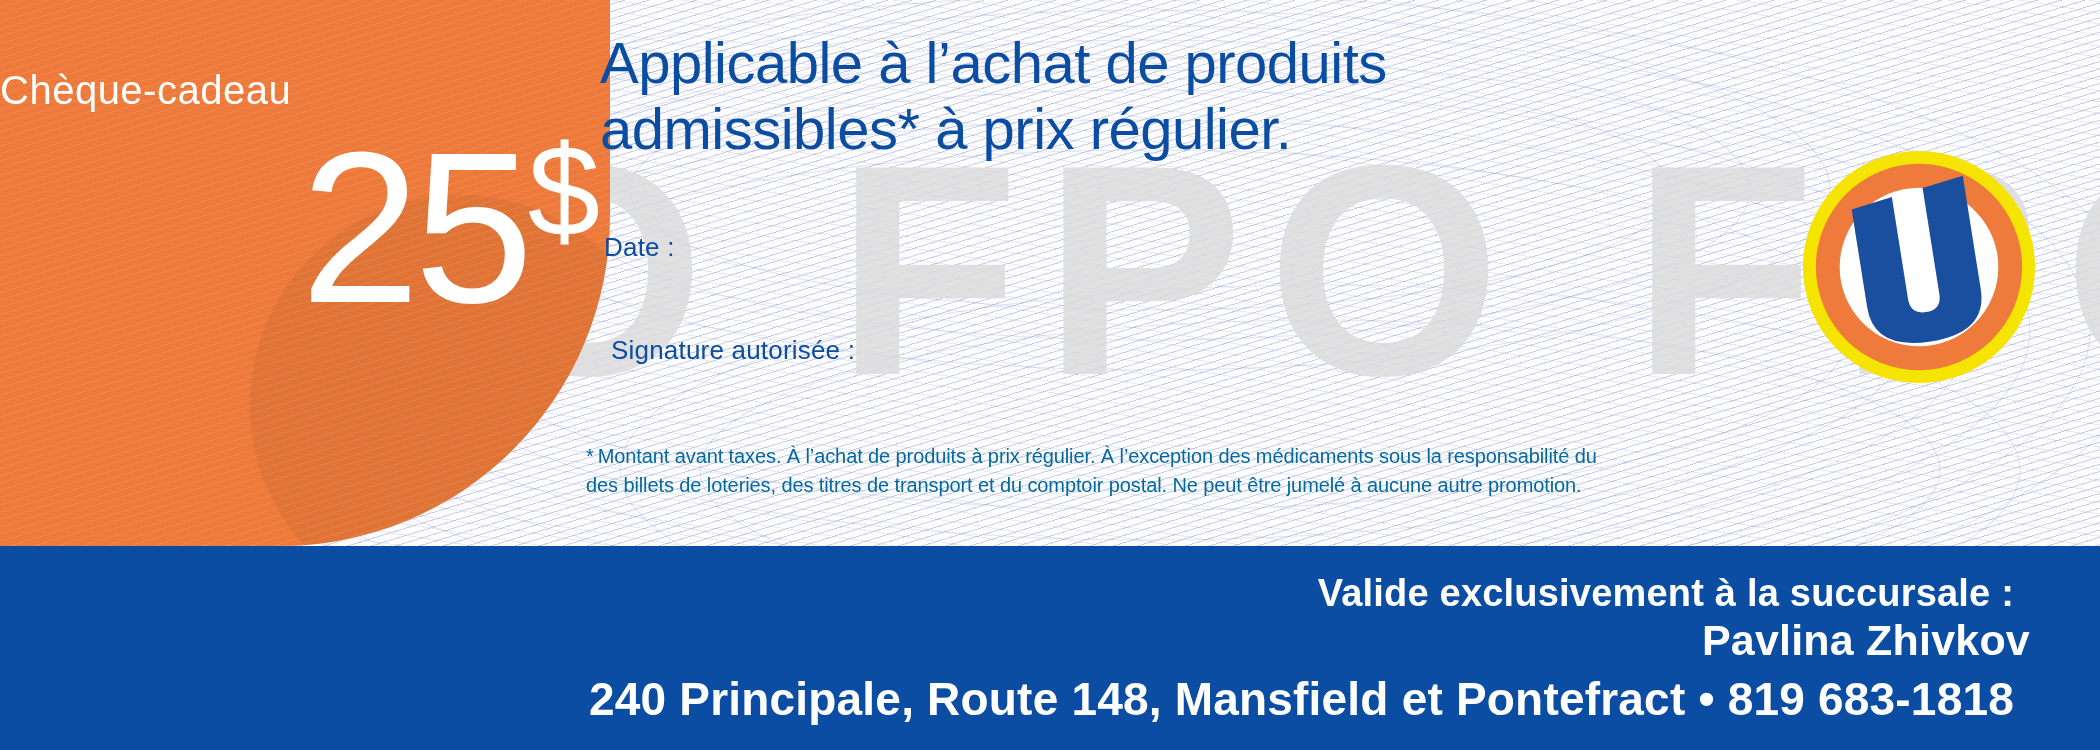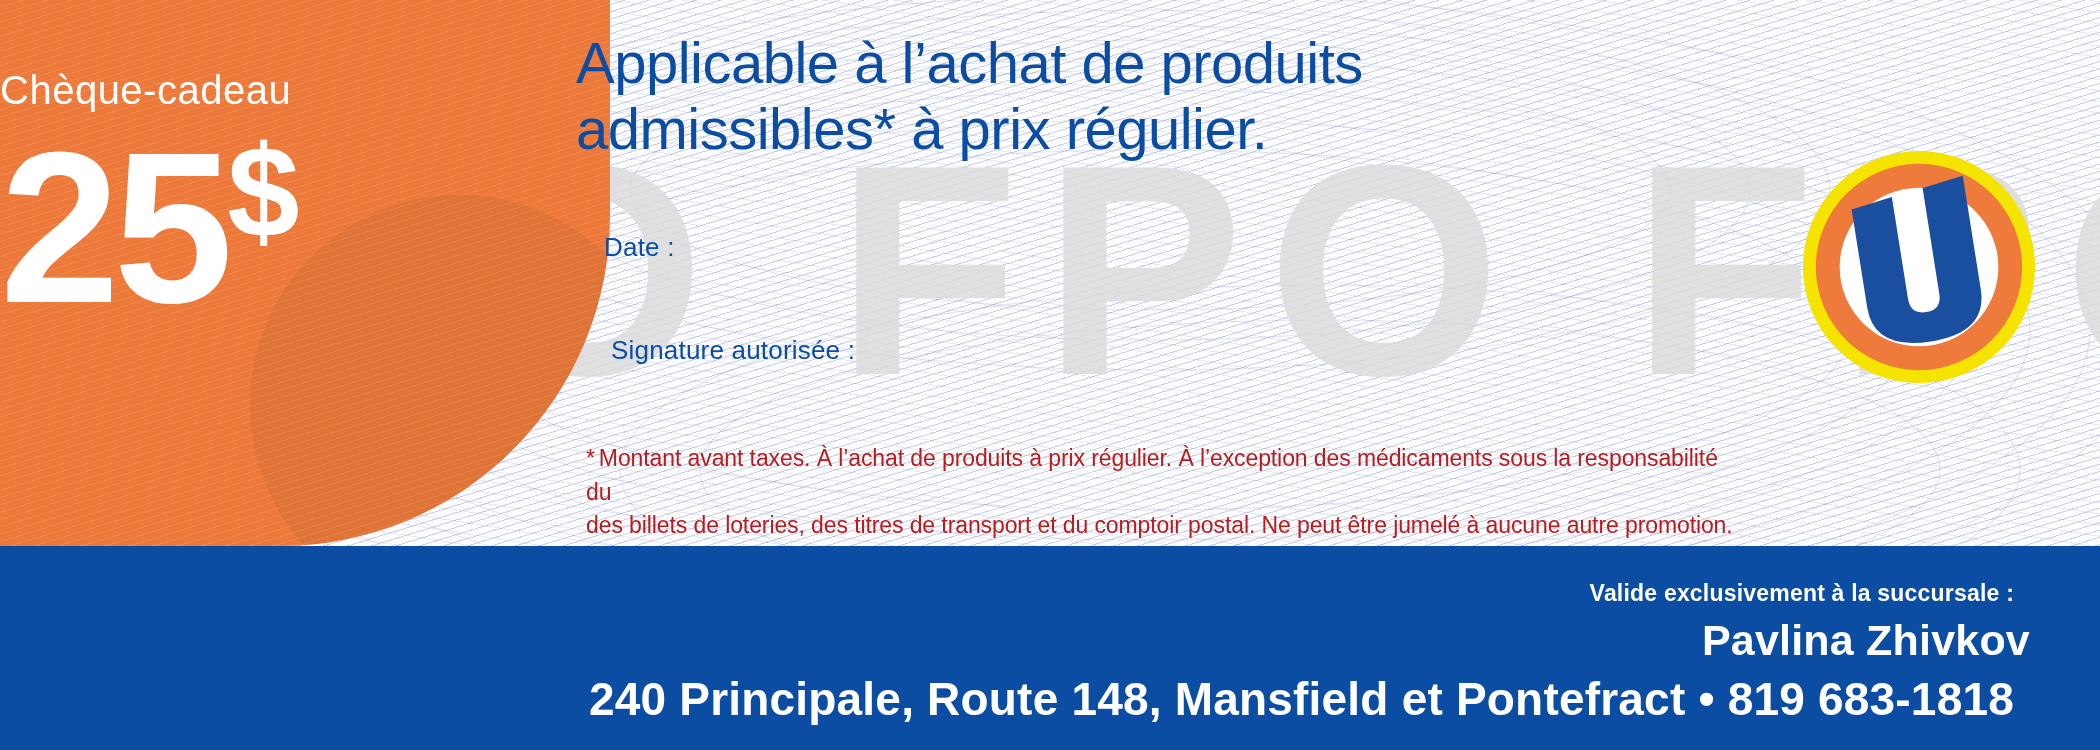--- a/index.html
+++ b/index.html
@@ -71,40 +71,40 @@
     width:600px;
     color:#ffffff;
     font-size:40px;
     font-weight:400;
     letter-spacing:.5px;
   }
   .amount {
     position:absolute;
     left:0; top:120px;
     width:600px;
-    text-align:left;
+    text-align:right;
     color:#ffffff;
     font-size:215px;
-    font-weight:700;
+    font-weight:400;
     letter-spacing:-6px;
     line-height:1;
   }
   .amount .cur {
     font-size:130px;
     vertical-align:top;
     line-height:1;
     position:relative;
     top:6px;
     letter-spacing:0;
   }
 
   
   .headline {
     position:absolute;
-    left:576px; top:30px;
+    left:600px; top:30px;
     width:1200px;
     color:#0B4DA2;
     font-size:58px;
     font-weight:400;
     line-height:1.13;
     letter-spacing:-.5px;
   }
 
   
   .field {
@@ -115,22 +115,22 @@
     letter-spacing:.2px;
   }
   .field-date      { left:604px; top:232px; }
   .field-signature { left:604px; top:335px;margin-left:7px; }
 
   
   .legal {
     position:absolute;
     left:586px; top:442px;
     width:1160px;
-    color:#b91c1c;
-    font-size:23px;
+    color:#0369a1;
+    font-size:20px;
     font-weight:400;
     line-height:1.46;
     letter-spacing:-.1px;
   }
   .legal .star { margin-right:4px; }
 
   
   .logo {
     position:absolute;
     left:1800px; top:148px;
@@ -141,25 +141,24 @@
   .footer {
     position:absolute;
     left:0; top:546px;
     width:2100px; height:204px;
     background:#0B4DA2;
     color:#ffffff;
   }
   .footer-line1 {
     position:absolute;
     right:86px; top:26px;
-    font-size:23px;
-    font-weight:700;
-    letter-spacing:.2px;
-    white-space:nowrap;
-    margin-top:8px;
+    font-size:38px;
+    font-weight:700;
+    letter-spacing:.2px;
+    white-space:nowrap;
   }
   .footer-branch {
     position:absolute;
     right:70px; top:70px;
     font-size:43px;
     font-weight:700;
     letter-spacing:.2px;
     white-space:nowrap;
   }
   .footer-address {

